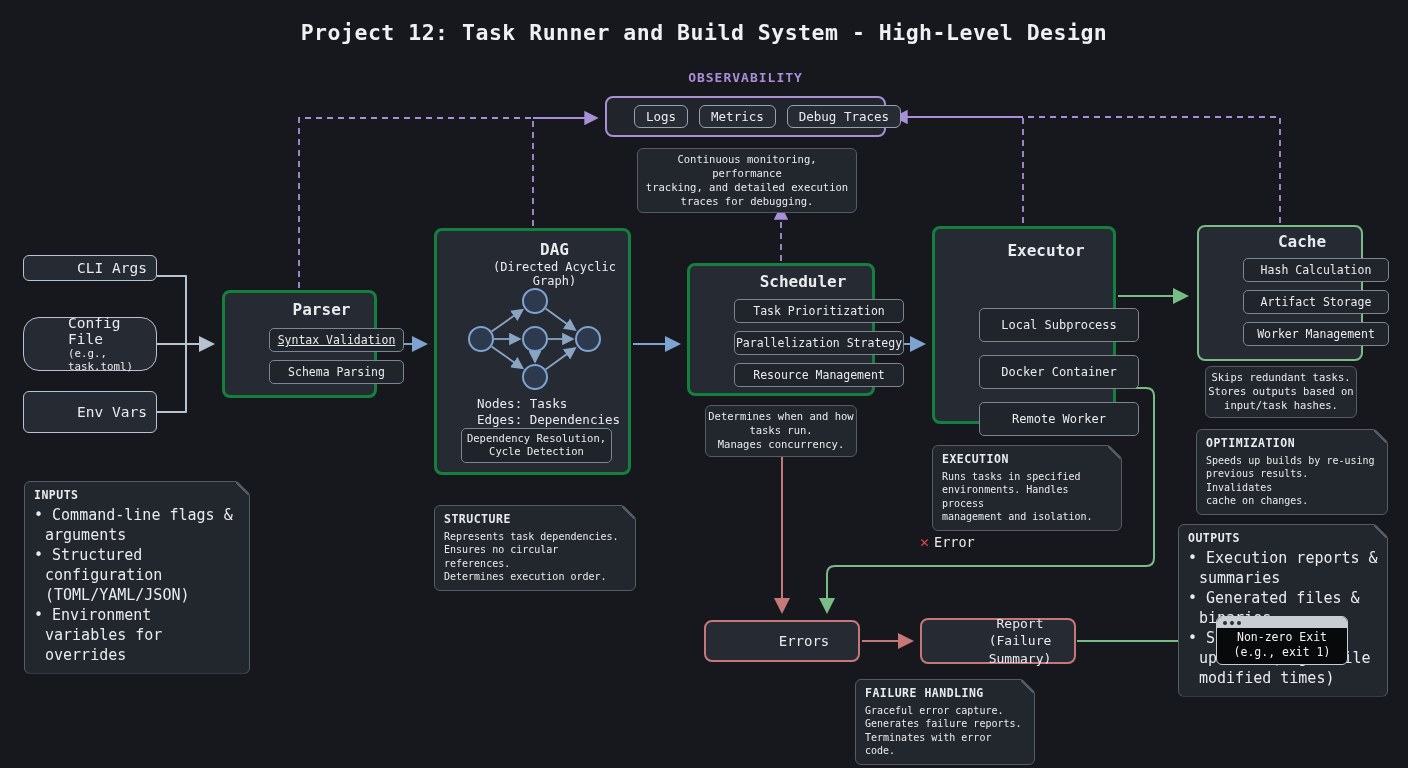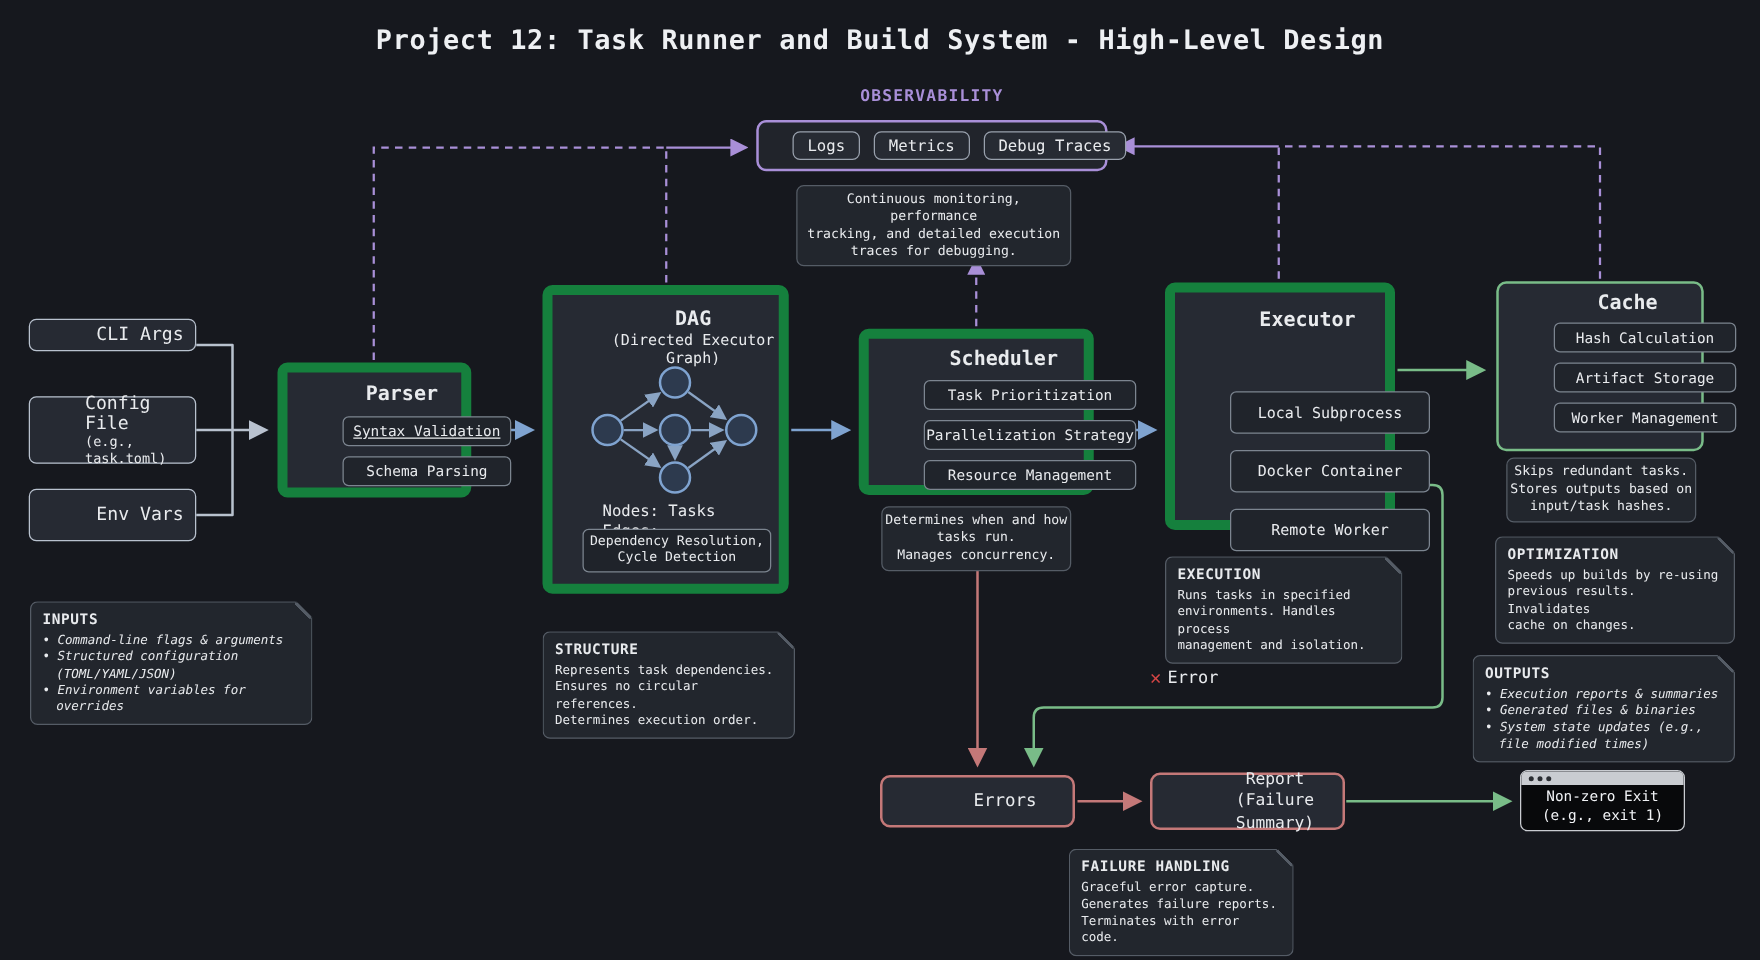--- a/index.html
+++ b/index.html
@@ -1,21 +1,21 @@
 <!DOCTYPE html>
 <html><head>
 <meta charset="utf-8">
 <style>
   html,body{margin:0;padding:0;background:#16181e;}
   #canvas{position:relative;width:1408px;height:768px;background:#16181e;overflow:hidden;
           font-family:"DejaVu Sans Mono", monospace;color:#e9ebee;}
   #overlay{position:absolute;left:0;top:0;width:1408px;height:768px;z-index:1;pointer-events:none;}
   .panel{position:absolute;background:#262a33;border-radius:8px;z-index:2;box-sizing:border-box;padding-left:44px;}
   .b-gray{border:1.5px solid #b9c2cf;}
-  .b-blue{border:8px solid #15803d;}
+  .b-blue{border:3px solid #15803d;}
   .b-green{border:2px solid #79bc88;}
   .b-red{border:2px solid #c47878;}
   .b-purple{border:2px solid #a98fd8;}
   .flexc{display:flex;align-items:center;justify-content:center;flex-direction:column;}
   .title{position:absolute;top:20px;left:0;width:1408px;text-align:center;font-size:21.5px;
          font-weight:bold;color:#eef0f3;letter-spacing:0.5px;z-index:2;}
   .obs-label{position:absolute;left:605px;top:70px;width:281px;text-align:center;color:#a98fd8;
              font-size:13px;font-weight:bold;letter-spacing:1px;z-index:2;}
   .chip{background:#272b33;border:1px solid #99a1ad;border-radius:6px;padding:3px 11px;
         font-size:12.5px;white-space:nowrap;}
@@ -23,21 +23,21 @@
   .panel-title{font-size:16px;font-weight:600;text-align:center;}
   .subbox{background:#20242b;border:1px solid #7c8590;border-radius:5px;display:flex;
           align-items:center;justify-content:center;box-sizing:border-box;margin:0 auto 8px auto;
           font-size:11.5px;white-space:nowrap;}
   .note{position:absolute;background:#22262d;border:1px solid #555c66;border-radius:6px;
         z-index:2;box-sizing:border-box;}
   .note-center{text-align:center;white-space:pre-line;font-size:10.5px;line-height:1.32;padding:4px 2px;}
   .ann{padding:6px 9px 7px 9px;}
   .ann-title{font-size:11.5px;font-weight:bold;margin-bottom:4px;letter-spacing:0.5px;}
   .ann-text{font-size:10px;line-height:1.33;white-space:pre-line;}
-  .ann ul{margin:0;padding:0;list-style:none;font-size:10px;line-height:1.33;font-style:italic;}
+  .ann ul{margin:0;padding:0;list-style:none;font-size:15px;line-height:1.33;}
   .ann li{padding-left:11px;text-indent:-11px;}
   .ann li::before{content:"• ";}
   .dogear{clip-path:polygon(0 0,calc(100% - 13px) 0,100% 13px,100% 100%,0 100%);}
   .dogear::after{content:"";position:absolute;top:-1px;right:-1px;border-style:solid;
         border-width:0 14px 14px 0;border-color:transparent #16181e transparent transparent;}
   .dogear::before{content:"";position:absolute;top:0;right:0;width:13px;height:13px;
         background:linear-gradient(45deg,transparent 44%,#555c66 44%,#555c66 58%,transparent 58%);z-index:3;}
   .pre{white-space:pre-line;}
   .terminal{position:absolute;left:1216px;top:616px;width:132px;height:49px;z-index:2;
             border:1.5px solid #c9ccd1;border-radius:6px;background:#08090b;box-sizing:border-box;overflow:hidden;}
@@ -121,37 +121,37 @@
     <span class="chip">Metrics</span>
     <span class="chip">Debug Traces</span>
   </div>
   <div class="note note-center" style="left:637px;top:148px;width:220px;">Continuous monitoring, performance
 tracking, and detailed execution
 traces for debugging.</div>
 
   <div class="panel b-gray flexc" style="left:23px;top:255px;width:134px;height:26px;border-radius:6px;">
     <span class="boxlabel">CLI Args</span>
   </div>
-  <div class="panel b-gray flexc" style="left:23px;top:317px;width:134px;height:54px;border-radius:6px;">
+  <div class="panel b-gray flexc" style="left:23px;top:317px;width:134px;height:54px;border-radius:16px;">
     <span class="boxlabel">Config File</span>
     <span style="font-size:10.8px;">(e.g., task.toml)</span>
   </div>
   <div class="panel b-gray flexc" style="left:23px;top:391px;width:134px;height:42px;border-radius:6px;">
     <span class="boxlabel">Env Vars</span>
   </div>
 
   <div class="panel b-blue" style="left:222px;top:290px;width:155px;height:108px;padding-top:7px;">
     <div class="panel-title" style="margin-bottom:9px;">Parser</div>
     <div class="subbox" style="width:135px;height:24px;text-decoration:underline;">Syntax Validation</div>
     <div class="subbox" style="width:135px;height:24px;">Schema Parsing</div>
   </div>
 
   <div class="panel b-blue" style="left:434px;top:228px;width:197px;height:247px;padding-top:9px;">
     <div class="panel-title">DAG</div>
-    <div style="text-align:center;font-size:12px;margin-top:1px;">(Directed Executor Graph)</div>
+    <div style="text-align:center;font-size:12px;margin-top:1px;">(Directed Acyclic Graph)</div>
     <svg style="position:absolute;left:0;top:0;width:197px;height:247px;" xmlns="http://www.w3.org/2000/svg">
       <g stroke="#8aa4c4" stroke-width="1.8" fill="none">
         <line x1="54.6" y1="100.5" x2="84.9" y2="79.2" marker-end="url(#mNode)"></line>
         <line x1="57" y1="108" x2="82" y2="108" marker-end="url(#mNode)"></line>
         <line x1="54.6" y1="115.5" x2="84.9" y2="136.8" marker-end="url(#mNode)"></line>
         <line x1="98" y1="121" x2="98" y2="130" marker-end="url(#mNode)"></line>
         <line x1="108.6" y1="77.6" x2="137.5" y2="98.4" marker-end="url(#mNode)"></line>
         <line x1="111" y1="108" x2="135" y2="108" marker-end="url(#mNode)"></line>
         <line x1="108.6" y1="138.4" x2="137.5" y2="117.6" marker-end="url(#mNode)"></line>
       </g>

